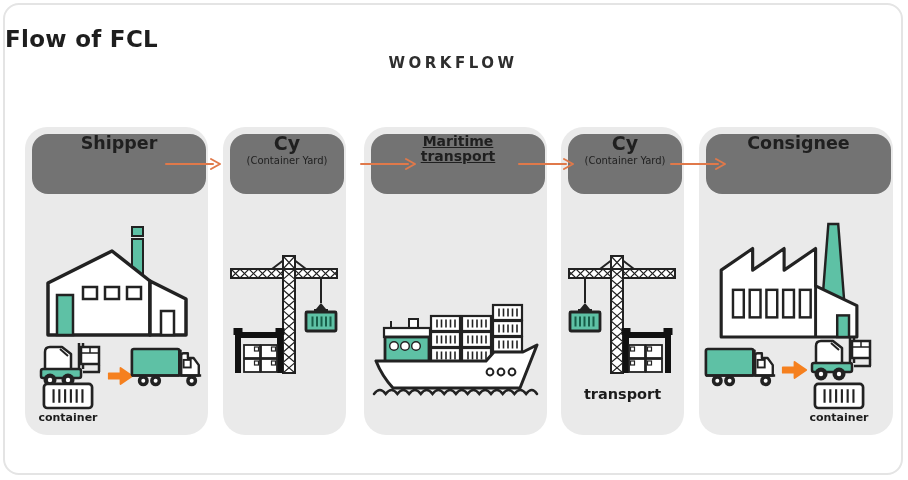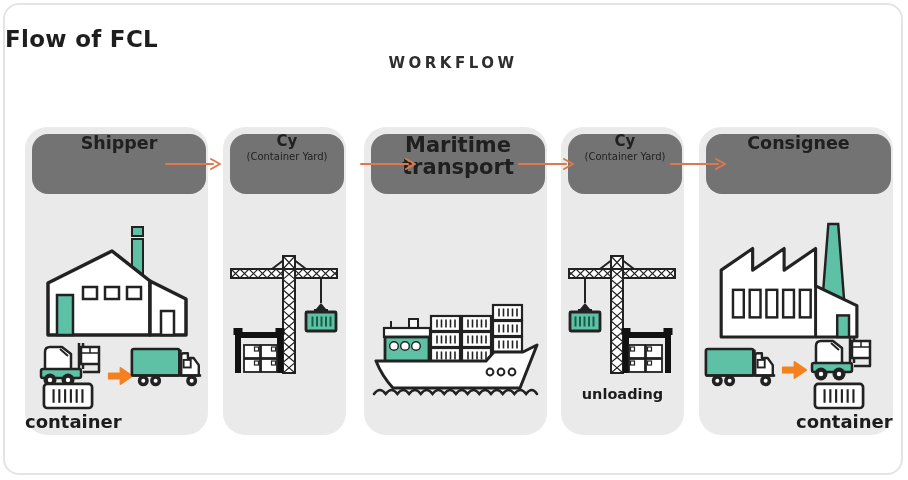--- a/index.html
+++ b/index.html
@@ -6,29 +6,29 @@
   body{width:908px;height:480px;position:relative;font-family:"DejaVu Sans","Liberation Sans",sans-serif;overflow:hidden;}
   .canvas{position:absolute;left:3px;top:3px;width:900px;height:472px;background:#fff;border:2px solid #E4E4E4;border-radius:16px;box-sizing:border-box;}
   .page-title{position:absolute;left:0;top:21px;width:100%;font-size:23px;font-weight:700;color:#1E1E1E;letter-spacing:.3px;}
   .page-subtitle{position:absolute;left:0;top:49px;width:100%;text-align:center;font-size:15px;font-weight:600;color:#2E2E2E;letter-spacing:3.5px;}
   .column{position:absolute;top:122px;height:308px;background:#EAEAEA;border-radius:22px;}
   .c1{left:20px;width:183px;} .c2{left:218px;width:123px;} .c3{left:359px;width:183px;}
   .c4{left:556px;width:123px;} .c5{left:694px;width:194px;}
   .header{position:absolute;left:7px;right:2px;top:7px;height:60px;background:#737373;border-radius:16px;
           display:flex;flex-direction:column;align-items:center;justify-content:flex-start;}
   .h-title{font-size:17.5px;font-weight:bold;color:#1F1F1F;line-height:1.05;text-align:center;}
-  .c2 .h-title,.c4 .h-title{font-size:15px;}
-  .c3 .h-title{font-size:21px;width:120px;}
+  .c2 .h-title,.c4 .h-title{font-size:19px;}
+  .c3 .h-title{font-size:14px;width:120px;text-decoration:underline;}
   .h-sub{font-size:10px;font-weight:normal;color:#1F1F1F;margin-top:1px;white-space:nowrap;}
   .flow-arrow{position:absolute;top:152px;width:58px;height:14px;}
   .fa1{left:160px;} .fa2{left:355px;} .fa3{left:513px;} .fa4{left:665px;}
   .art{position:absolute;}
   .caption{position:absolute;text-align:center;font-weight:bold;color:#1C1C1C;}
   .caption-lg{left:0;width:100%;top:259px;font-size:14.5px;}
-  .caption-sm{top:284px;width:86px;font-size:18px;}
+  .caption-sm{top:284px;width:86px;font-size:11px;}
   .cap-left{left:0;} .cap-right{left:97px;}
   .mirror{transform:scaleX(-1);}
   svg{display:block;}
 </style>
 </head>
 <body>
 
 <div class="canvas">
 
   <div class="page-title">Flow of FCL</div>
@@ -198,21 +198,21 @@
       <rect x="16" y="92" width="16" height="13" fill="#fff" stroke="#222" stroke-width="1.8"></rect>
       <rect x="33" y="92" width="16" height="13" fill="#fff" stroke="#222" stroke-width="1.8"></rect>
       <rect x="16" y="106" width="16" height="13" fill="#fff" stroke="#222" stroke-width="1.8"></rect>
       <rect x="33" y="106" width="16" height="13" fill="#fff" stroke="#222" stroke-width="1.8"></rect>
       <rect x="26.5" y="94" width="4" height="4" fill="#fff" stroke="#222" stroke-width="1.2"></rect>
       <rect x="43.5" y="94" width="4" height="4" fill="#fff" stroke="#222" stroke-width="1.2"></rect>
       <rect x="26.5" y="108" width="4" height="4" fill="#fff" stroke="#222" stroke-width="1.2"></rect>
       <rect x="43.5" y="108" width="4" height="4" fill="#fff" stroke="#222" stroke-width="1.2"></rect>
     </svg>
 
-    <div class="caption caption-lg">unloading</div>
+    <div class="caption caption-lg">transport</div>
   </div>
 
   <div class="column c5">
     <div class="header">
       <div class="h-title">Consignee</div>
     </div>
 
     <svg class="art" style="left:14px;top:94px" width="156" height="118" viewBox="0 0 158 120">
       <polygon points="117,3 127,3 133,80 111,80" fill="#5EC1A5" stroke="#222" stroke-width="2.5"></polygon>
       <path d="M8,118 V50 L40,28 V50 L72,28 V50 L104,28 V66 L146,86 V118 Z" fill="#fff" stroke="#222" stroke-width="3.2" stroke-linejoin="round"></path>

